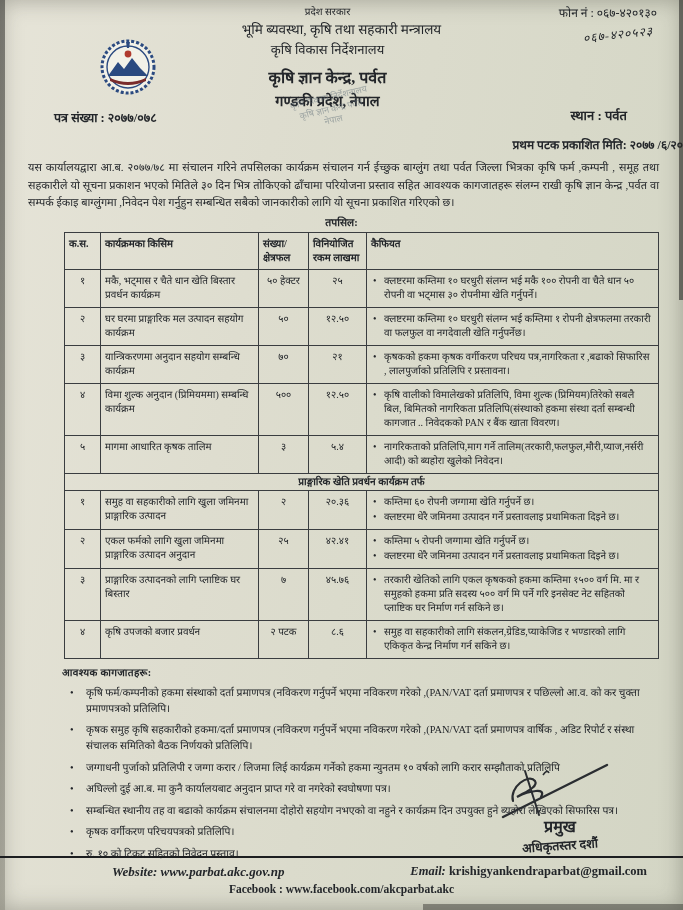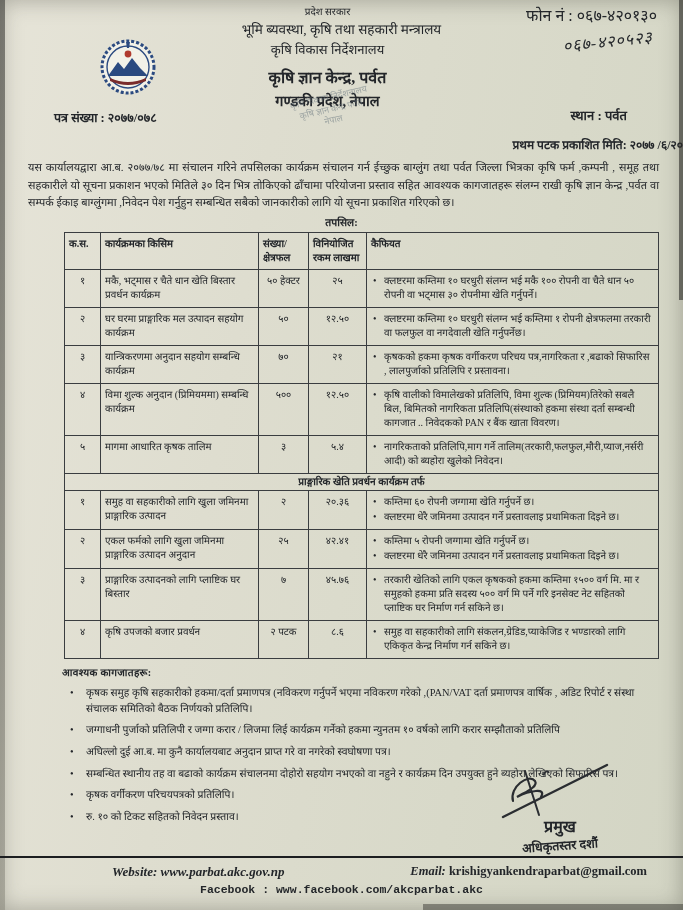--- a/index.html
+++ b/index.html
@@ -13,21 +13,21 @@
   .edge-right{position:absolute;right:0;top:0;width:4px;height:300px;background:#2c2c28;opacity:.6;}
   .edge-bottom{position:absolute;right:0;bottom:0;width:260px;height:6px;background:#2c2c28;opacity:.45;}
 
   .hdr{position:relative;height:132px;}
   .hdr-center{position:absolute;left:12px;right:40px;top:4px;text-align:center;}
   .h-gov{font-size:10px;}
   .h-min{font-size:13.5px;margin-top:2px;padding-left:28px;}
   .h-dir{font-size:13px;margin-top:2px;}
   .h-off{font-size:16px;font-weight:bold;margin-top:8px;}
   .h-prov{font-size:14.5px;font-weight:bold;margin-top:2px;}
-  .phones{position:absolute;right:26px;top:4px;text-align:right;font-size:16px;}
+  .phones{position:absolute;right:26px;top:4px;text-align:right;font-size:12px;}
   .phone2{margin-top:6px;margin-right:4px;transform:rotate(-6deg);font-style:italic;letter-spacing:1px;}
   .emblem{position:absolute;left:96px;top:34px;}
   .letter-no{position:absolute;left:54px;top:109px;font-size:12.5px;font-weight:bold;}
   .place{position:absolute;right:56px;top:106px;font-size:13px;font-weight:bold;}
   .stamp{position:absolute;left:292px;top:92px;transform:rotate(-13deg);color:#5c6b76;opacity:.5;
          font-size:9px;text-align:center;line-height:1.3;pointer-events:none;}
 
   .subject{text-align:center;font-weight:bold;font-size:12.5px;margin-top:2px;}
   .pubdate{text-align:right;font-weight:bold;font-size:12px;margin-top:4px;}
   .bodypara{margin:6px 24px 0 28px;font-size:11px;line-height:1.6;text-align:justify;}
@@ -52,21 +52,21 @@
   .sig{position:absolute;right:58px;bottom:56px;text-align:center;}
   .sig svg{display:block;margin:0 auto -8px auto;}
   .sig-role{font-size:16px;font-weight:bold;}
   .sig-rank{font-size:12.5px;font-weight:bold;transform:rotate(-4deg);}
 
   .footer{position:absolute;left:0;right:0;bottom:0;height:46px;border-top:2px solid #1c1e20;padding-top:6px;}
   .footer-row{display:flex;justify-content:space-between;padding:0 36px 0 112px;}
   .f-web{font-style:italic;font-weight:bold;font-size:13px;}
   .f-mail{font-weight:bold;font-size:12.5px;}
   .f-mail .lbl{font-style:italic;}
-  .f-fb{text-align:center;font-weight:bold;font-size:11.5px;margin-top:3px;font-family:Liberation Mono, monospace;}
+  .f-fb{text-align:center;font-weight:bold;font-size:11.5px;margin-top:3px;}
 </style>
 </head>
 <body>
 
 <div class="paper">
   <div class="edge-left"></div>
   <div class="edge-right"></div>
   <div class="edge-bottom"></div>
 
   <div class="hdr">
@@ -209,20 +209,21 @@
       <td class="amt">८.६</td>
       <td>
             <div class="rem-item">समुह वा सहकारीको लागि संकलन,ग्रेडिड,प्याकेजिड र भण्डारको लागि एकिकृत केन्द्र निर्माण गर्न सकिने छ।</div>
           </td>
     </tr>
   </tbody>
     </table>
 
   <div class="docs">
     <div class="docs-title">आवश्यक कागजातहरू:</div>
+    <div class="doc-item">कृषि फर्म/कम्पनीको हकमा संस्थाको दर्ता प्रमाणपत्र (नविकरण गर्नुपर्ने भएमा नविकरण गरेको ,(PAN/VAT दर्ता प्रमाणपत्र र पछिल्लो आ.व. को कर चुक्ता प्रमाणपत्रको प्रतिलिपि।</div>
     <div class="doc-item">कृषक समुह कृषि सहकारीको हकमा/दर्ता प्रमाणपत्र (नविकरण गर्नुपर्ने भएमा नविकरण गरेको ,(PAN/VAT दर्ता प्रमाणपत्र वार्षिक , अडिट रिपोर्ट र संस्था संचालक समितिको बैठक निर्णयको प्रतिलिपि।</div>
     <div class="doc-item">जग्गाधनी पुर्जाको प्रतिलिपी र जग्गा करार / लिजमा लिई कार्यक्रम  गर्नेको हकमा न्युनतम १० वर्षको लागि करार सम्झौताको प्रतिलिपि</div>
     <div class="doc-item">अघिल्लो दुई आ.ब. मा कुनै कार्यालयबाट अनुदान प्राप्त गरे वा नगरेको स्वघोषणा पत्र।</div>
     <div class="doc-item">सम्बन्धित स्थानीय तह वा बढाको कार्यक्रम संचालनमा दोहोरो सहयोग नभएको वा नहुने र कार्यक्रम दिन उपयुक्त हुने ब्यहोरा लेखिएको सिफारिस पत्र।</div>
     <div class="doc-item">कृषक वर्गीकरण परिचयपत्रको प्रतिलिपि।</div>
     <div class="doc-item">रु. १० को टिकट सहितको निवेदन प्रस्ताव।</div>
   </div>
 
   <div class="sig">
     <svg width="130" height="66" viewBox="0 0 130 66">

